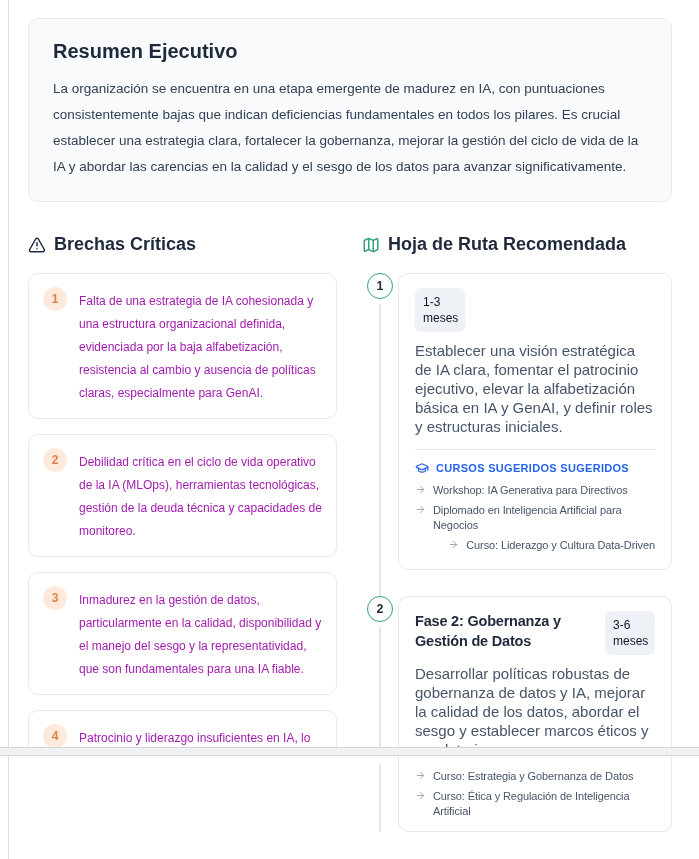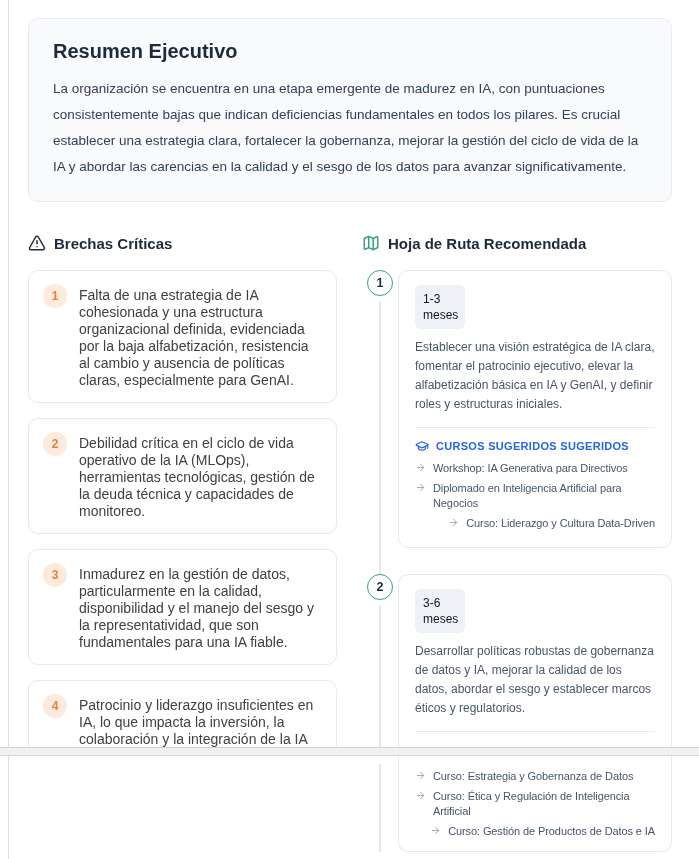--- a/index.html
+++ b/index.html
@@ -16,49 +16,49 @@
 
   
   .summary { margin-top:18px; background:#f8fafc; border:1px solid #e8eaee; border-radius:10px; padding:21px 24px; }
   .summary h2 { font-size:20px; font-weight:bold; color:#1e293b; margin-bottom:13px; }
   .summary p { font-size:13.5px; line-height:26px; color:#334155; }
 
   
   .columns { display:grid; grid-template-columns:309px 1fr; column-gap:25px; margin-top:32px; }
 
   .section-header { display:flex; align-items:center; gap:8px; margin-bottom:18px; }
-  .section-header h3 { font-size:15px; font-weight:bold; color:#1e293b; }
+  .section-header h3 { font-size:18px; font-weight:bold; color:#1e293b; }
   .icon { display:inline-flex; align-items:center; flex-shrink:0; }
 
   
   .gap-card { border:1px solid #e7e9ee; border-radius:10px; background:#fff; padding:13px 14px;
     display:flex; gap:12px; margin-bottom:15px; }
   .gap-num { width:24px; height:24px; border-radius:50%; background:#fdeadd; color:#e0823f;
     font-size:12px; font-weight:bold; display:flex; align-items:center; justify-content:center; flex-shrink:0; }
-  .gap-text { font-size:14px; line-height:17px; color:#404040; padding-top:3px; }
+  .gap-text { font-size:12px; line-height:23px; color:#a21caf; padding-top:3px; }
 
   
   .phase { display:flex; }
   .marker { width:36px; display:flex; flex-direction:column; align-items:center; flex-shrink:0; }
   .circle { width:26px; height:26px; border-radius:50%; border:1.5px solid #35a27c; background:#fff;
     display:flex; align-items:center; justify-content:center; font-size:12.5px; font-weight:bold; color:#1e293b; flex-shrink:0; }
   .tline { width:2px; flex:1 1 auto; background:#e3e8ee; margin-top:5px; }
   .tline.full { margin-top:8px; }
   .phase-body { flex:1; min-width:0; }
   .phase-body.pad { padding-bottom:26px; }
 
   .phase-card { border:1px solid #e7e9ee; border-radius:10px; background:#fff; padding:14px 16px 16px; }
   .phase-card.cut { border-bottom:none; border-radius:10px 10px 0 0; min-height:200px; }
   .phase-card.cont { border-top:none; border-radius:0 0 10px 10px; padding:13px 16px 12px; }
 
   .phase-head { display:flex; justify-content:space-between; gap:10px; }
   .phase-head h4 { font-size:14.5px; line-height:20px; font-weight:bold; color:#1e293b; letter-spacing:-0.2px; flex:1; }
   .badge { flex-shrink:0; width:50px; background:#eef2f6; border-radius:6px; padding:6px 8px;
     font-size:12px; line-height:16px; color:#0f172a; height:fit-content; }
-  .phase-desc { font-size:12px; line-height:19px; color:#475569; margin-top:9px; }
+  .phase-desc { font-size:15px; line-height:19px; color:#475569; margin-top:9px; }
   .divider { border-top:1px solid #e7e9ee; margin:13px 0 11px; }
 
   .courses-header { display:flex; align-items:center; gap:7px; margin-bottom:8px; }
   .courses-header span.txt { font-size:11px; font-weight:bold; color:#2563eb; letter-spacing:0.3px; }
 
   .courses { list-style:none; }
   .courses li { display:flex; gap:7px; margin-bottom:5px; }
   .courses li:last-child { margin-bottom:0;justify-content:flex-end; }
   .course-text { font-size:11px; line-height:15px; color:#475569; letter-spacing:-0.1px; }
   .arrow { flex-shrink:0; display:inline-flex; margin-top:1px; }
@@ -178,20 +178,21 @@
           </div>
 
           <div class="phase">
             <div class="marker">
               <div class="circle">2</div>
               <div class="tline"></div>
             </div>
             <div class="phase-body">
               <div class="phase-card cut">
                 <div class="phase-head">
+                  <h4>Fase 2: Gobernanza y Gestión de Datos</h4>
                   <span class="badge">3-6 meses</span>
                 </div>
                 <p class="phase-desc">Desarrollar políticas robustas de gobernanza de datos y IA, mejorar la calidad de los datos, abordar el sesgo y establecer marcos éticos y regulatorios.</p>
                 <div class="divider"></div>
 
               </div>
             </div>
           </div>
 
         </div>
@@ -224,29 +225,20 @@
                   </li>
                   <li>
                     <span class="arrow">
                         <svg width="11" height="11" viewBox="0 0 24 24" fill="none" stroke="#94a3b8" stroke-width="2" stroke-linecap="round" stroke-linejoin="round">
                           <path d="M5 12h14"></path>
                           <path d="m12 5 7 7-7 7"></path>
                         </svg>
                       </span>
                     <span class="course-text">Curso: Ética y Regulación de Inteligencia Artificial</span>
                   </li>
-                  <li>
-                    <span class="arrow">
-                        <svg width="11" height="11" viewBox="0 0 24 24" fill="none" stroke="#94a3b8" stroke-width="2" stroke-linecap="round" stroke-linejoin="round">
-                          <path d="M5 12h14"></path>
-                          <path d="m12 5 7 7-7 7"></path>
-                        </svg>
-                      </span>
-                    <span class="course-text">Curso: Gestión de Productos de Datos e IA</span>
-                  </li>
                 </ul>
               </div>
             </div>
           </div>
         </div>
       </div>
     </div>
   </div>
 
 </div>

